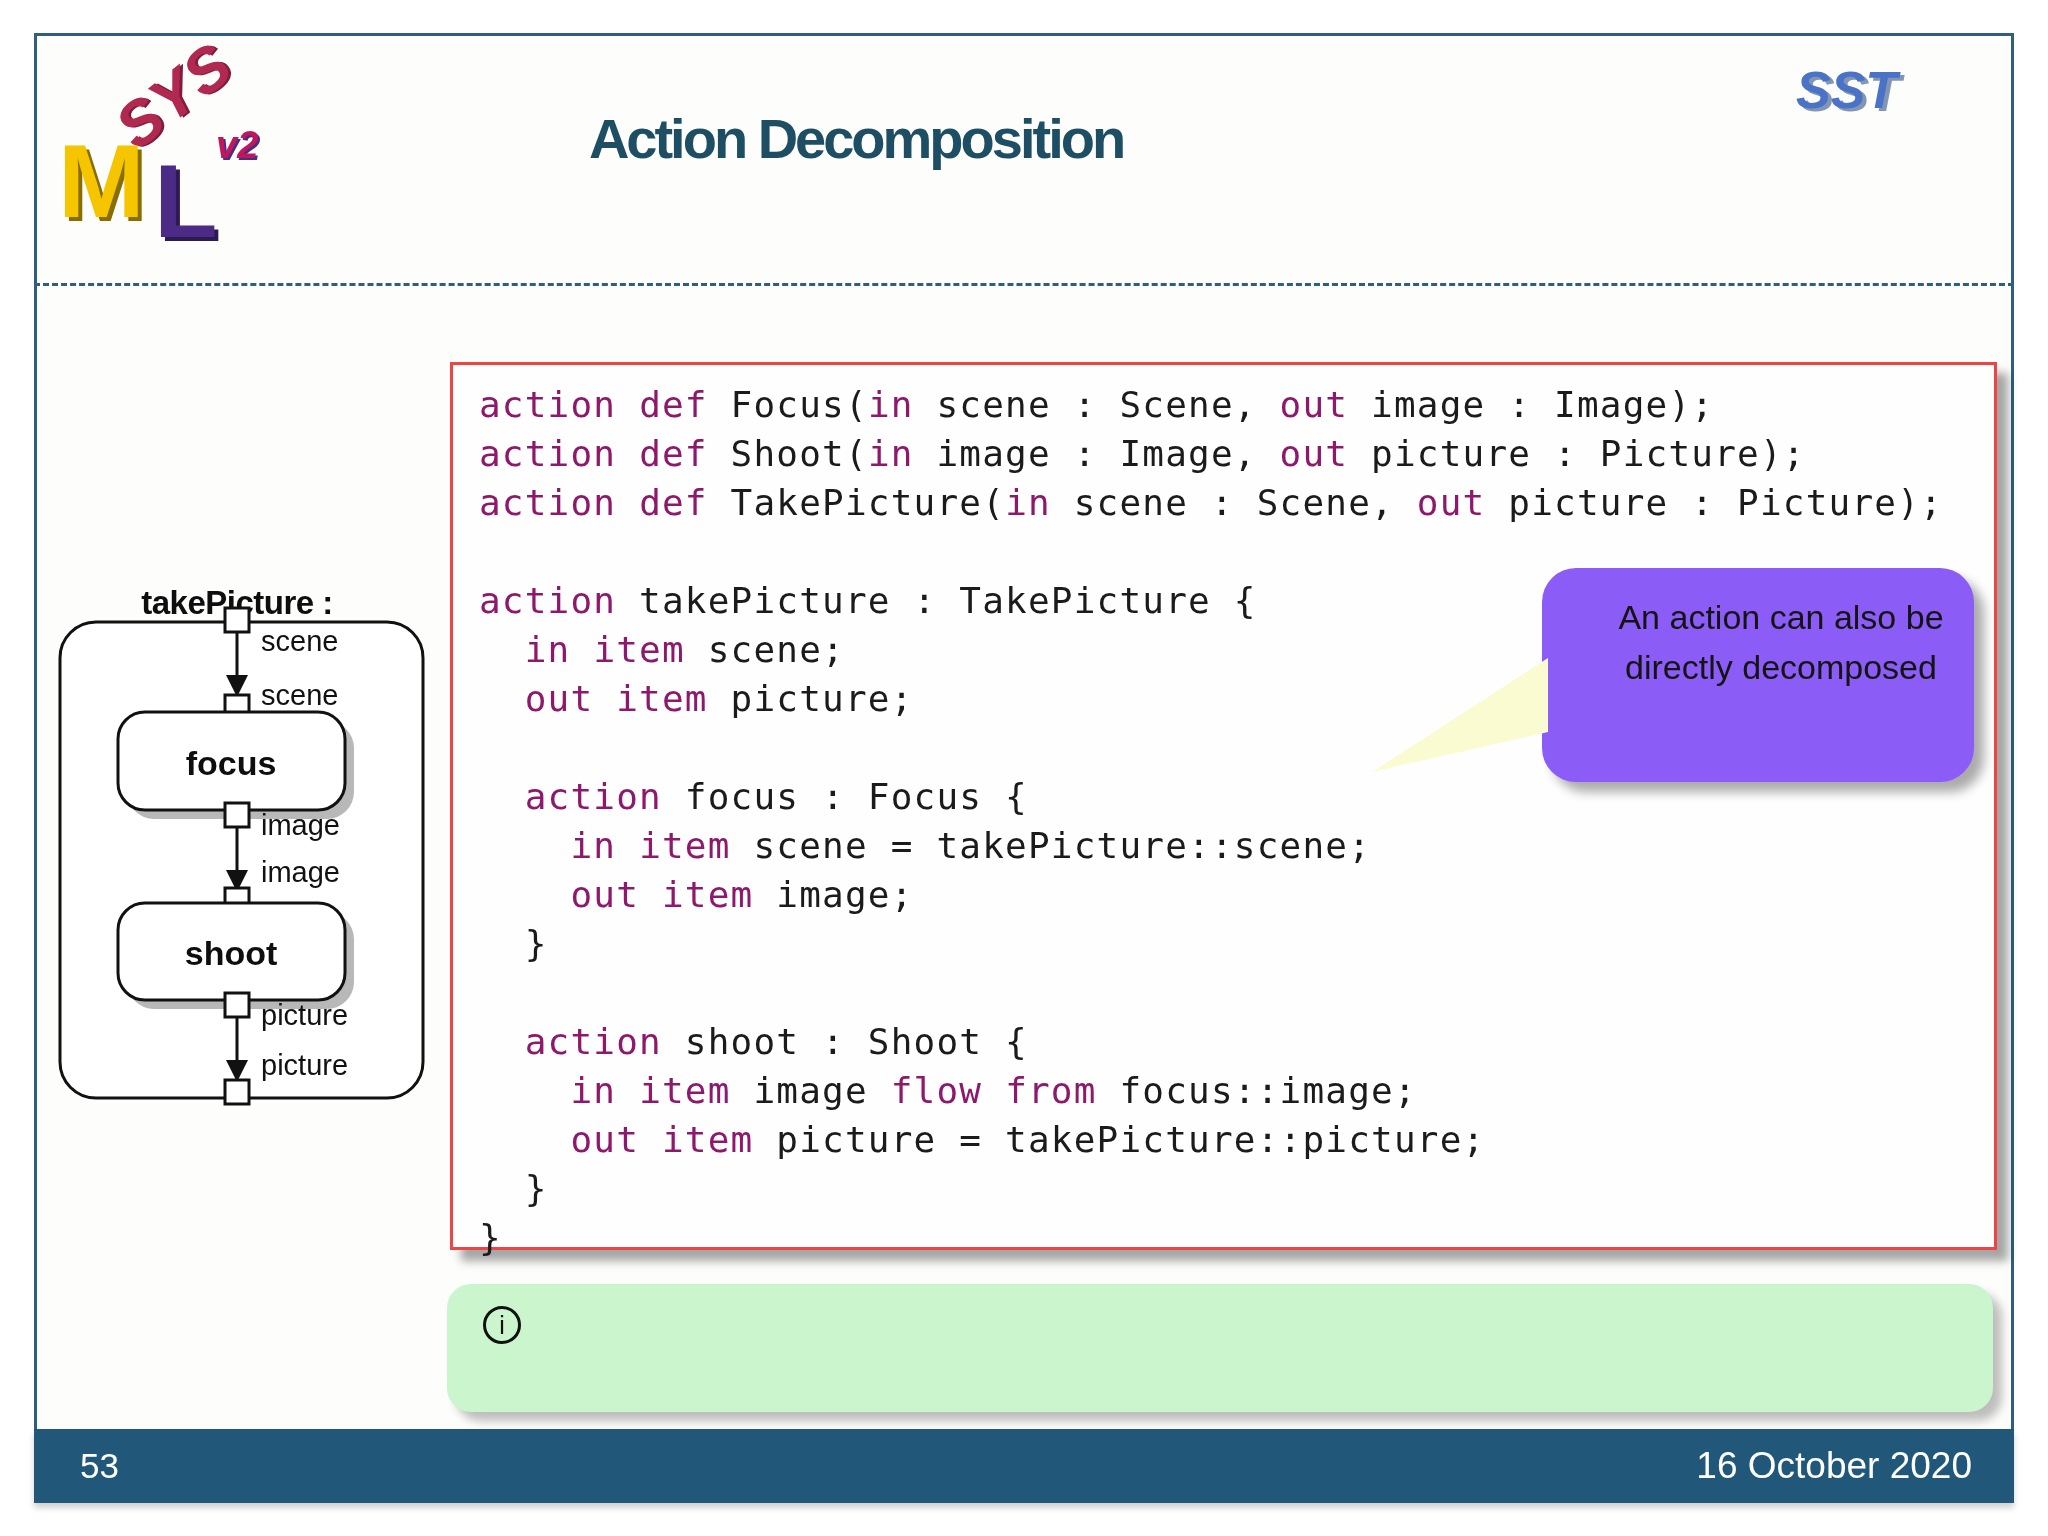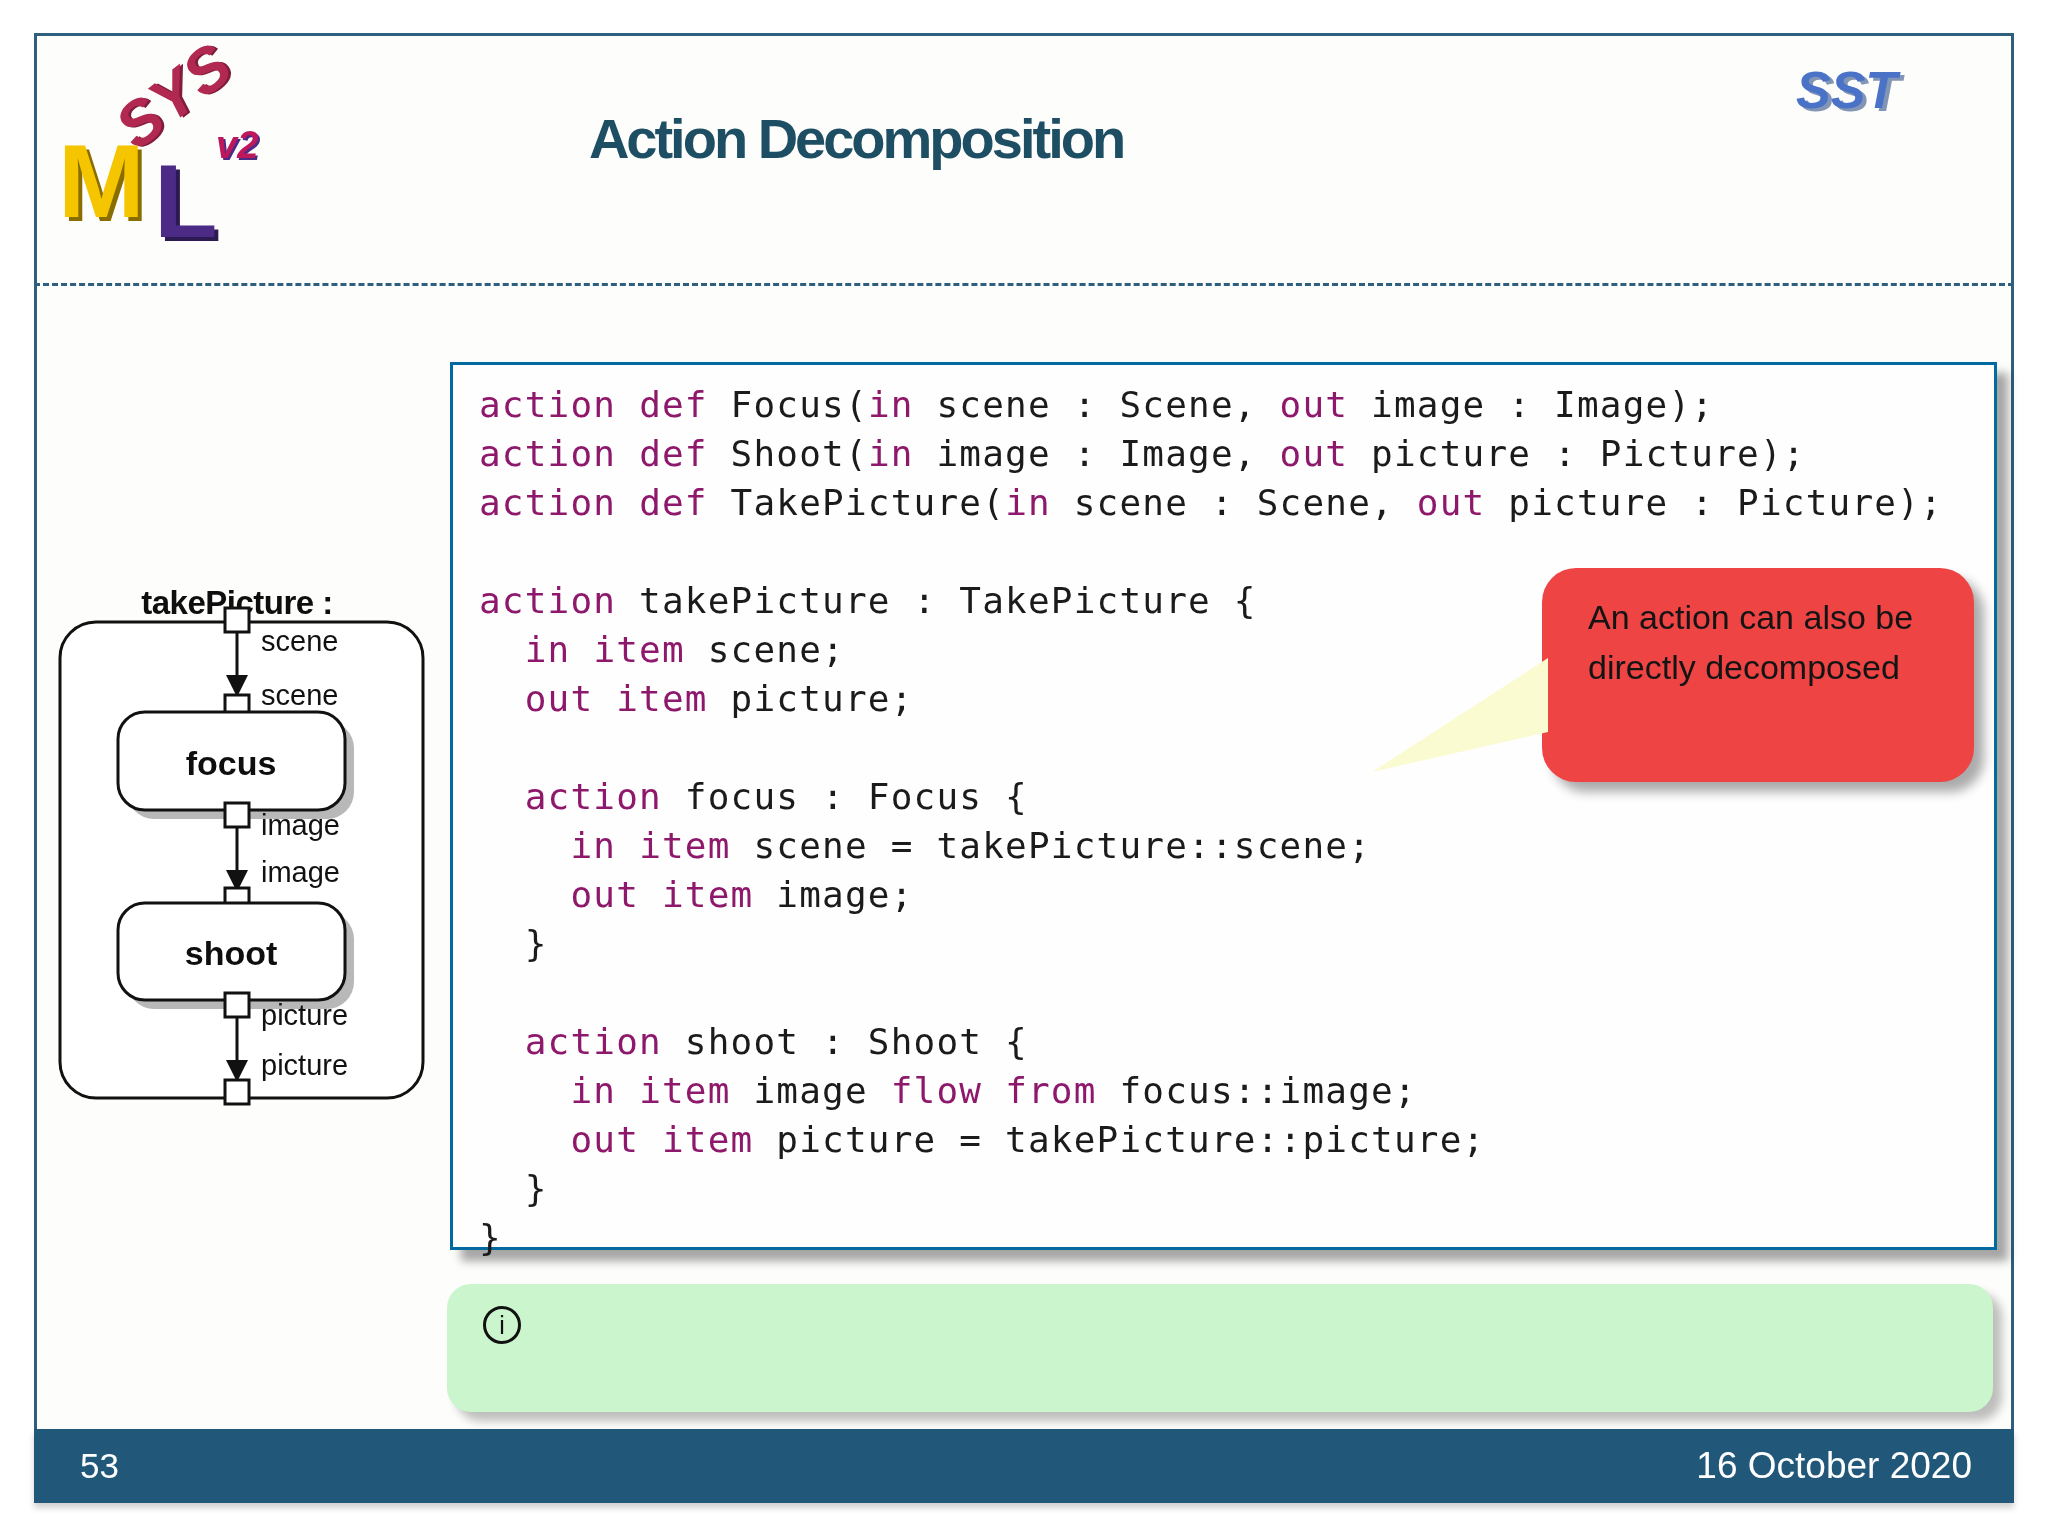--- a/index.html
+++ b/index.html
@@ -24,41 +24,41 @@
   .logo .v2{position:absolute;left:158px;top:66px;font-size:38px;font-weight:bold;
             font-style:italic;color:#be185d;text-shadow:2px 2px 0 #4B2B86;}
 
   .title{position:absolute;left:0;top:106px;width:1712px;text-align:center;
          font-size:56px;font-weight:bold;letter-spacing:-3px;color:#1E4E63;}
   .sst{position:absolute;left:1796px;top:60px;font-size:52px;font-weight:bold;
        font-style:italic;color:#4A73C8;text-shadow:4px 3px 0 rgba(31,63,122,0.55);}
 
   
   .codebox{position:absolute;left:450px;top:362px;width:1547px;height:888px;
-           background:#fefefe;border:3px solid #0369a1;box-sizing:border-box;
+           background:#fefefe;border:3px solid #ef4444;box-sizing:border-box;
            box-shadow:11px 11px 9px rgba(0,0,0,0.35);}
   .codebox pre{margin:0;padding:15px 0 0 26px;
                font-family:"DejaVu Sans Mono",monospace;font-size:36px;
                line-height:49px;letter-spacing:1.2px;color:#1b1b1b;}
   .cl{height:49px;white-space:pre;}
   .kw{color:#8E186B;}
 
   
   .diag-title{position:absolute;left:48px;top:584px;width:378px;text-align:center;
               font-size:33px;font-weight:bold;letter-spacing:-0.5px;color:#0e0e0e;}
   .diag{position:absolute;left:45px;top:585px;}
   .diag text{font-family:"Liberation Sans",sans-serif;}
   .plabel{font-size:29px;fill:#111;}
   .nlabel{font-size:34px;font-weight:bold;fill:#0e0e0e;}
 
   
   .callout{position:absolute;left:1542px;top:568px;width:432px;height:214px;
-           background:#ef4444;border-radius:34px;box-sizing:border-box;
+           background:#8b5cf6;border-radius:34px;box-sizing:border-box;
            padding:24px 0 0 46px;font-size:34px;line-height:50px;color:#141414;
-           box-shadow:10px 10px 11px rgba(0,0,0,0.33);}
+           box-shadow:10px 10px 11px rgba(0,0,0,0.33);text-align:center;}
   .callout-tail{position:absolute;left:1372px;top:630px;}
 
   
   .note{position:absolute;left:447px;top:1284px;width:1546px;height:128px;
         background:#CBF5CC;border-radius:24px;box-sizing:border-box;
         padding:16px 20px 0 36px;font-size:35px;line-height:47px;color:#101010;
         box-shadow:9px 9px 10px rgba(0,0,0,0.25);}
   .note-row1{display:flex;align-items:flex-start;white-space:pre;}
   .note-icon{flex:0 0 auto;width:32px;height:32px;border:3px solid #111;border-radius:50%;
              display:inline-flex;align-items:center;justify-content:center;

